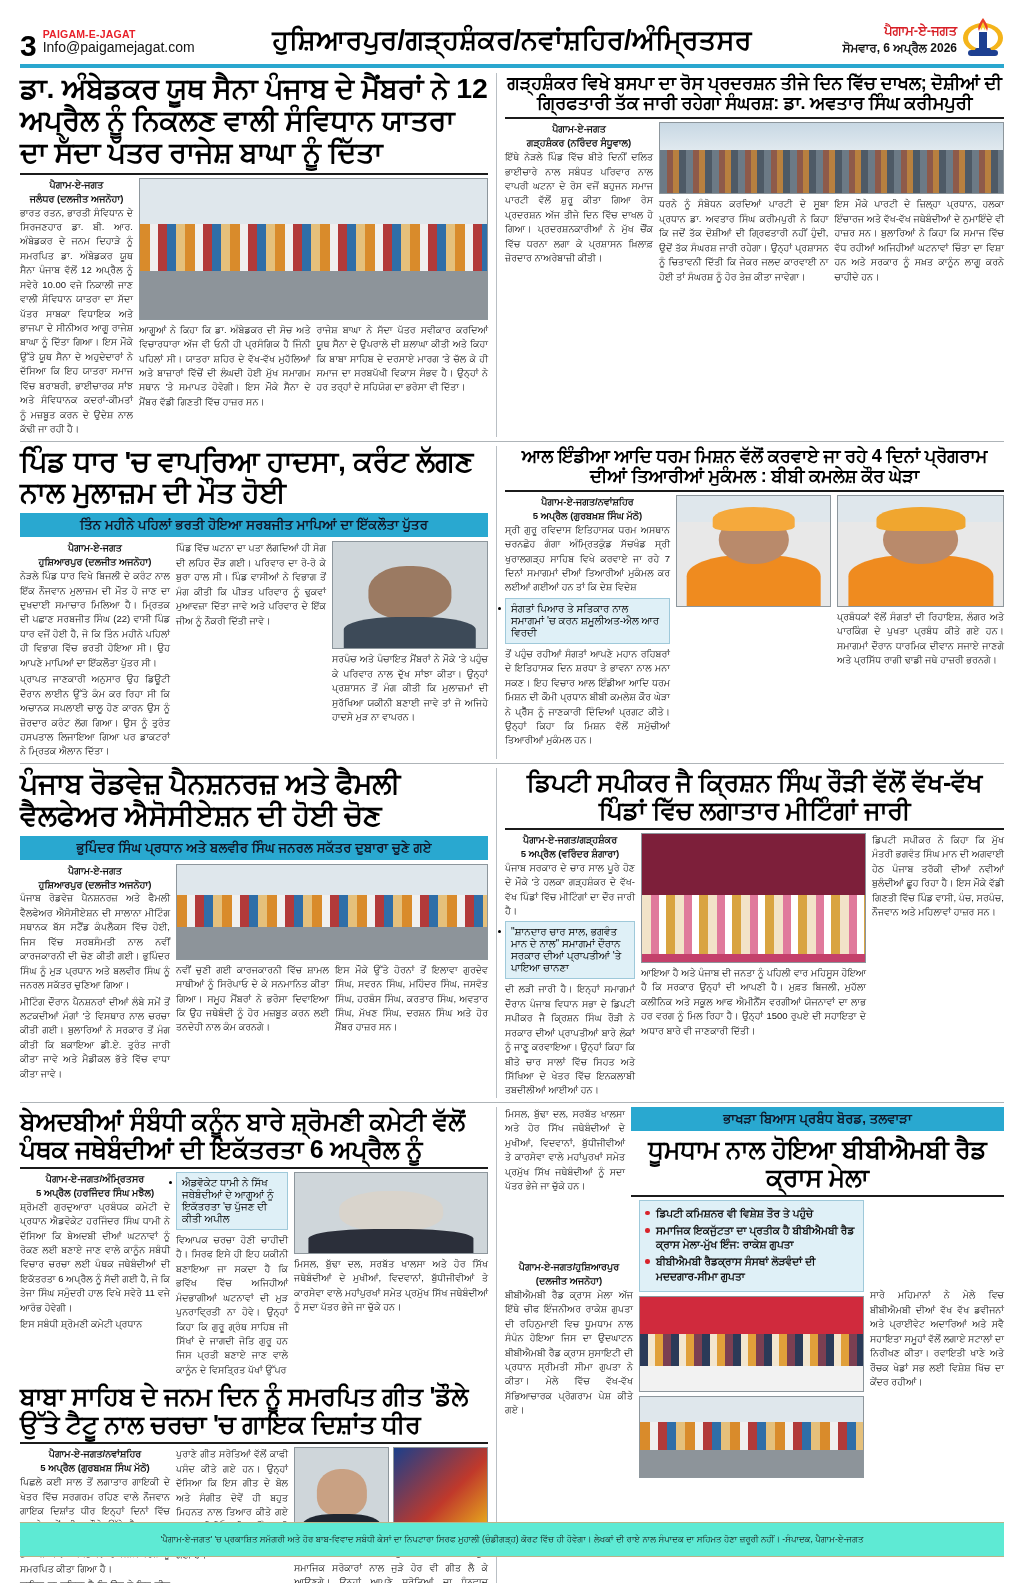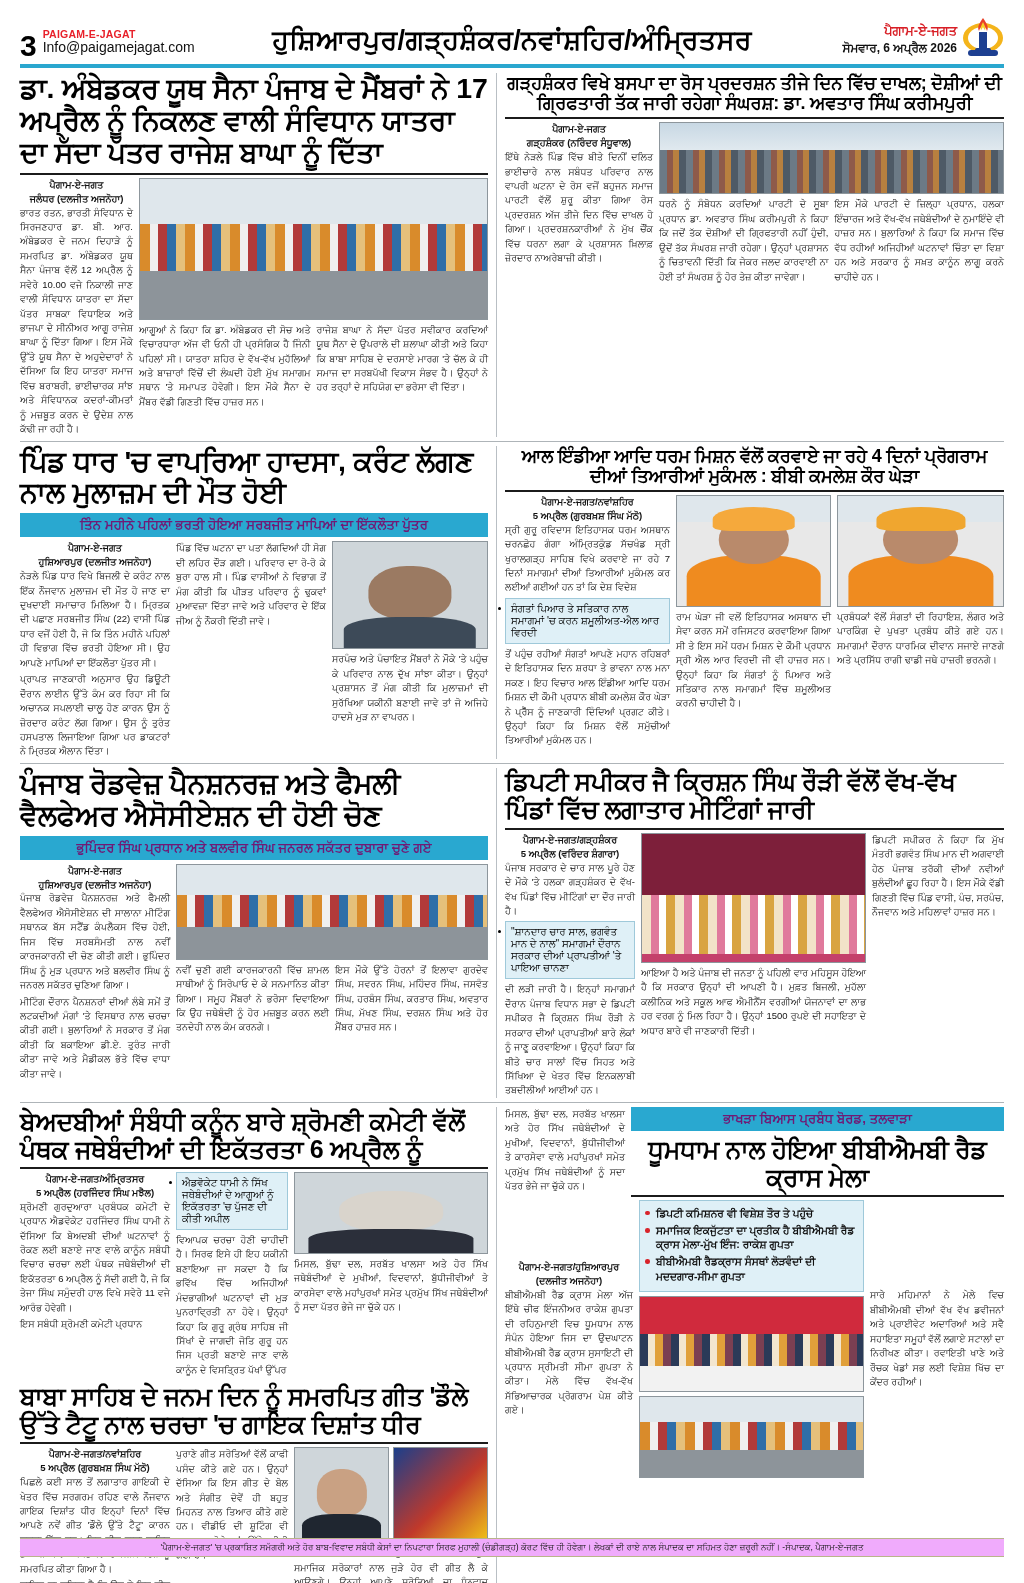--- a/index.html
+++ b/index.html
@@ -28,21 +28,21 @@
   .logo-torch { width: 42px; height: 44px; position: relative; }
 
   .rule-blue { height: 4px; background: #2aa7cf; margin-top: 6px; }
 
   
   .hl { font-weight: bold; line-height: 1.12; letter-spacing: -0.2px; }
   .hl-xl { font-size: 28.5px; }
   .hl-lg { font-size: 25px; }
   .hl-md { font-size: 18px; }
   .subbar {
-    background: #29a8d0; color: #701a75; font-weight: bold;
+    background: #29a8d0; color: #0f172a; font-weight: bold;
     font-size: 13.2px; padding: 4px 8px; text-align: center; letter-spacing: .1px;
   }
   .byline { text-align: center; font-size: 9.6px; font-weight: bold; line-height: 1.45; color: #111; }
   .body-txt {
     font-size: 9.5px; line-height: 1.52; text-align: justify;
     text-align-last: left; color: #141414; hyphens: auto;
   }
   .col-rule { border-right: 1px solid #b9bfc4; }
   .hr-dark { height: 2px; background: #1b1b1b; }
   .hr-grey { height: 1px; background: #aeb4b8; }
@@ -79,22 +79,22 @@
   .bulletbox li { position: relative; padding-left: 11px; font-size: 10.6px; font-weight: bold;
     line-height: 1.34; margin-bottom: 3px; color: #101010; }
   .bulletbox li:before { content: ""; position: absolute; left: 0; top: 5px;
     width: 4.5px; height: 4.5px; border-radius: 50%; background: #d8232a; }
 
   .quotebox { background:#dff0f7; border:1px solid #9fc9da; padding:4px 5px; }
   .quotebox li { font-size:10.2px; }
 
   .footer-note {
     position: absolute; left: 20px; right: 20px; bottom: 26px;
-    background: #f0abfc; border-top: 1px solid #b9b48a; border-bottom: 1px solid #b9b48a;
-    font-size: 8.6px; text-align: center; padding: 3px 4px; color: #1a1a1a;
+    background: #5eead4; border-top: 1px solid #b9b48a; border-bottom: 1px solid #b9b48a;
+    font-size: 8.6px; text-align: center; padding: 11px 4px; color: #1a1a1a;
   }
 
   .flexrow { display: flex; }
   .sec { margin-top: 5px; }
 </style>
 </head>
 <body>
 
 <div class="page">
 
@@ -125,21 +125,21 @@
           <rect x="6" y="36" width="30" height="6" rx="3" fill="#1d3f91"></rect>
         </svg>
       </div>
     </div>
   </div>
   <div class="rule-blue"></div>
 
   <div class="flexrow sec">
 
     <div style="width:478px; padding-right:8px;" class="col-rule">
-      <div class="hl hl-xl">ਡਾ. ਅੰਬੇਡਕਰ ਯੂਥ ਸੈਨਾ ਪੰਜਾਬ ਦੇ ਮੈਂਬਰਾਂ ਨੇ 17 ਅਪ੍ਰੈਲ ਨੂੰ ਨਿਕਲਣ ਵਾਲੀ ਸੰਵਿਧਾਨ ਯਾਤਰਾ ਦਾ ਸੱਦਾ ਪੱਤਰ ਰਾਜੇਸ਼ ਬਾਘਾ ਨੂੰ ਦਿੱਤਾ</div>
+      <div class="hl hl-xl">ਡਾ. ਅੰਬੇਡਕਰ ਯੂਥ ਸੈਨਾ ਪੰਜਾਬ ਦੇ ਮੈਂਬਰਾਂ ਨੇ 12 ਅਪ੍ਰੈਲ ਨੂੰ ਨਿਕਲਣ ਵਾਲੀ ਸੰਵਿਧਾਨ ਯਾਤਰਾ ਦਾ ਸੱਦਾ ਪੱਤਰ ਰਾਜੇਸ਼ ਬਾਘਾ ਨੂੰ ਦਿੱਤਾ</div>
       <div class="hr-dark" style="margin:4px 0 3px;"></div>
       <div class="flexrow" style="gap:6px;">
         <div style="width:113px;">
           <div class="byline">ਪੈਗਾਮ-ਏ-ਜਗਤ</div>
           <div class="byline">ਜਲੰਧਰ (ਦਲਜੀਤ ਅਜਨੋਹਾ)</div>
           <div class="body-txt">ਭਾਰਤ ਰਤਨ, ਭਾਰਤੀ ਸੰਵਿਧਾਨ ਦੇ ਸਿਰਜਣਹਾਰ ਡਾ. ਬੀ. ਆਰ. ਅੰਬੇਡਕਰ ਦੇ ਜਨਮ ਦਿਹਾੜੇ ਨੂੰ ਸਮਰਪਿਤ ਡਾ. ਅੰਬੇਡਕਰ ਯੂਥ ਸੈਨਾ ਪੰਜਾਬ ਵੱਲੋਂ 12 ਅਪ੍ਰੈਲ ਨੂੰ ਸਵੇਰੇ 10.00 ਵਜੇ ਨਿਕਾਲੀ ਜਾਣ ਵਾਲੀ ਸੰਵਿਧਾਨ ਯਾਤਰਾ ਦਾ ਸੱਦਾ ਪੱਤਰ ਸਾਬਕਾ ਵਿਧਾਇਕ ਅਤੇ ਭਾਜਪਾ ਦੇ ਸੀਨੀਅਰ ਆਗੂ ਰਾਜੇਸ਼ ਬਾਘਾ ਨੂੰ ਦਿੱਤਾ ਗਿਆ। ਇਸ ਮੌਕੇ ਉੱਤੇ ਯੂਥ ਸੈਨਾ ਦੇ ਅਹੁਦੇਦਾਰਾਂ ਨੇ ਦੱਸਿਆ ਕਿ ਇਹ ਯਾਤਰਾ ਸਮਾਜ ਵਿੱਚ ਬਰਾਬਰੀ, ਭਾਈਚਾਰਕ ਸਾਂਝ ਅਤੇ ਸੰਵਿਧਾਨਕ ਕਦਰਾਂ-ਕੀਮਤਾਂ ਨੂੰ ਮਜ਼ਬੂਤ ਕਰਨ ਦੇ ਉਦੇਸ਼ ਨਾਲ ਕੱਢੀ ਜਾ ਰਹੀ ਹੈ।</div>
         </div>
         <div style="flex:1;">
           <div class="photo group" style="height:142px;">
             <div class="heads"></div>
@@ -224,21 +224,20 @@
               </ul>
           </div>
           <div class="body-txt">ਤੋਂ ਪਹੁੰਚ ਰਹੀਆਂ ਸੰਗਤਾਂ ਆਪਣੇ ਮਹਾਨ ਰਹਿਬਰਾਂ ਦੇ ਇਤਿਹਾਸਕ ਦਿਨ ਸ਼ਰਧਾ ਤੇ ਭਾਵਨਾ ਨਾਲ ਮਨਾ ਸਕਣ। ਇਹ ਵਿਚਾਰ ਆਲ ਇੰਡੀਆ ਆਦਿ ਧਰਮ ਮਿਸ਼ਨ ਦੀ ਕੌਮੀ ਪ੍ਰਧਾਨ ਬੀਬੀ ਕਮਲੇਸ਼ ਕੌਰ ਘੇੜਾ ਨੇ ਪ੍ਰੈੱਸ ਨੂੰ ਜਾਣਕਾਰੀ ਦਿੰਦਿਆਂ ਪ੍ਰਗਟ ਕੀਤੇ। ਉਨ੍ਹਾਂ ਕਿਹਾ ਕਿ ਮਿਸ਼ਨ ਵੱਲੋਂ ਸਮੁੱਚੀਆਂ ਤਿਆਰੀਆਂ ਮੁਕੰਮਲ ਹਨ।</div>
         </div>
         <div style="width:155px;">
           <div class="photo saffron" style="height:112px;">
             <div class="robe"></div>
               <div class="face2"></div>
               <div class="turb"></div>
           </div>
-          <div class="body-txt" style="margin-top:3px;">ਰਾਮ ਘੇੜਾ ਜੀ ਵਲੋਂ ਇਤਿਹਾਸਕ ਅਸਥਾਨ ਦੀ ਸੇਵਾ ਕਰਨ ਸਮੇਂ ਰਜਿਸਟਰ ਕਰਵਾਇਆ ਗਿਆ ਸੀ ਤੇ ਇਸ ਸਮੇਂ ਧਰਮ ਮਿਸ਼ਨ ਦੇ ਕੌਮੀ ਪ੍ਰਧਾਨ ਸ੍ਰੀ ਐਲ ਆਰ ਵਿਰਦੀ ਜੀ ਵੀ ਹਾਜ਼ਰ ਸਨ। ਉਨ੍ਹਾਂ ਕਿਹਾ ਕਿ ਸੰਗਤਾਂ ਨੂੰ ਪਿਆਰ ਅਤੇ ਸਤਿਕਾਰ ਨਾਲ ਸਮਾਗਮਾਂ ਵਿੱਚ ਸ਼ਮੂਲੀਅਤ ਕਰਨੀ ਚਾਹੀਦੀ ਹੈ।</div>
         </div>
         <div style="flex:1;">
           <div class="photo saffron" style="height:112px;">
             <div class="robe" style="background:#ef8b1f;"></div>
               <div class="face2"></div>
               <div class="turb" style="background:#f0a62f;"></div>
           </div>
           <div class="body-txt" style="margin-top:3px;">ਪ੍ਰਬੰਧਕਾਂ ਵੱਲੋਂ ਸੰਗਤਾਂ ਦੀ ਰਿਹਾਇਸ਼, ਲੰਗਰ ਅਤੇ ਪਾਰਕਿੰਗ ਦੇ ਪੁਖਤਾ ਪ੍ਰਬੰਧ ਕੀਤੇ ਗਏ ਹਨ। ਸਮਾਗਮਾਂ ਦੌਰਾਨ ਧਾਰਮਿਕ ਦੀਵਾਨ ਸਜਾਏ ਜਾਣਗੇ ਅਤੇ ਪ੍ਰਸਿੱਧ ਰਾਗੀ ਢਾਡੀ ਜਥੇ ਹਾਜ਼ਰੀ ਭਰਨਗੇ।</div>
         </div>
       </div>
@@ -269,21 +268,21 @@
             </div>
             <div style="flex:1;">
               <div class="body-txt">ਇਸ ਮੌਕੇ ਉੱਤੇ ਹੋਰਨਾਂ ਤੋਂ ਇਲਾਵਾ ਗੁਰਦੇਵ ਸਿੰਘ, ਸਵਰਨ ਸਿੰਘ, ਮਹਿੰਦਰ ਸਿੰਘ, ਜਸਵੰਤ ਸਿੰਘ, ਹਰਬੰਸ ਸਿੰਘ, ਕਰਤਾਰ ਸਿੰਘ, ਅਵਤਾਰ ਸਿੰਘ, ਮੱਖਣ ਸਿੰਘ, ਦਰਸ਼ਨ ਸਿੰਘ ਅਤੇ ਹੋਰ ਮੈਂਬਰ ਹਾਜ਼ਰ ਸਨ।</div>
             </div>
           </div>
         </div>
       </div>
     </div>
 
     <div style="width:508px; padding-left:8px;">
-      <div class="hl hl-lg" style="font-family:Liberation Serif, serif;">ਡਿਪਟੀ ਸਪੀਕਰ ਜੈ ਕ੍ਰਿਸ਼ਨ ਸਿੰਘ ਰੌੜੀ ਵੱਲੋਂ ਵੱਖ-ਵੱਖ ਪਿੰਡਾਂ ਵਿੱਚ ਲਗਾਤਾਰ ਮੀਟਿੰਗਾਂ ਜਾਰੀ</div>
+      <div class="hl hl-lg" style="text-align:center;">ਡਿਪਟੀ ਸਪੀਕਰ ਜੈ ਕ੍ਰਿਸ਼ਨ ਸਿੰਘ ਰੌੜੀ ਵੱਲੋਂ ਵੱਖ-ਵੱਖ ਪਿੰਡਾਂ ਵਿੱਚ ਲਗਾਤਾਰ ਮੀਟਿੰਗਾਂ ਜਾਰੀ</div>
       <div class="hr-dark" style="margin:4px 0 3px;"></div>
       <div class="flexrow" style="gap:6px;">
         <div style="width:130px;">
           <div class="byline">ਪੈਗਾਮ-ਏ-ਜਗਤ/ਗੜ੍ਹਸ਼ੰਕਰ</div>
           <div class="byline">5 ਅਪ੍ਰੈਲ (ਵਰਿੰਦਰ ਸ਼ੰਗਾਰਾ)</div>
           <div class="body-txt">ਪੰਜਾਬ ਸਰਕਾਰ ਦੇ ਚਾਰ ਸਾਲ ਪੂਰੇ ਹੋਣ ਦੇ ਮੌਕੇ 'ਤੇ ਹਲਕਾ ਗੜ੍ਹਸ਼ੰਕਰ ਦੇ ਵੱਖ-ਵੱਖ ਪਿੰਡਾਂ ਵਿੱਚ ਮੀਟਿੰਗਾਂ ਦਾ ਦੌਰ ਜਾਰੀ ਹੈ।</div>
           <div class="quotebox" style="margin:3px 0;">
             <ul>
                 <li>"ਸ਼ਾਨਦਾਰ ਚਾਰ ਸਾਲ, ਭਗਵੰਤ ਮਾਨ ਦੇ ਨਾਲ" ਸਮਾਗਮਾਂ ਦੌਰਾਨ ਸਰਕਾਰ ਦੀਆਂ ਪ੍ਰਾਪਤੀਆਂ 'ਤੇ ਪਾਇਆ ਚਾਨਣਾ</li>
               </ul>

